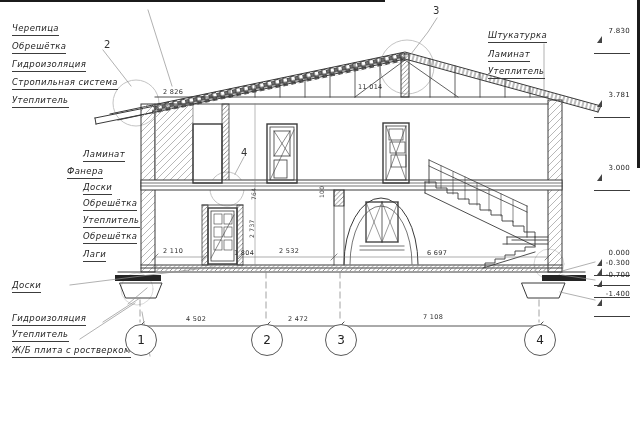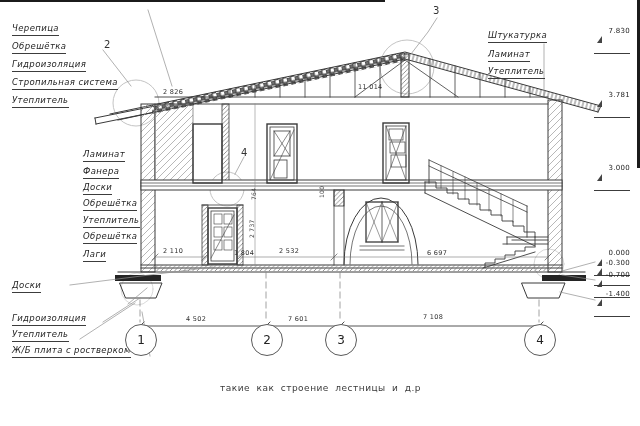--- a/index.html
+++ b/index.html
@@ -178,21 +178,21 @@
     </g>
   </svg>
 
   <span class="abs lbl" style="left:12px;top:24px">Черепица</span>
   <span class="abs lbl" style="left:12px;top:42px">Обрешётка</span>
   <span class="abs lbl" style="left:12px;top:60px">Гидроизоляция</span>
   <span class="abs lbl" style="left:12px;top:78px">Стропильная система</span>
   <span class="abs lbl" style="left:12px;top:96px">Утеплитель</span>
 
   <span class="abs lbl" style="left:83px;top:150px">Ламинат</span>
-  <span class="abs lbl" style="left:83px;top:167px">Фанера</span>
+  <span class="abs lbl" style="left:67px;top:167px">Фанера</span>
   <span class="abs lbl" style="left:83px;top:183px">Доски</span>
   <span class="abs lbl" style="left:83px;top:199px">Обрешётка</span>
   <span class="abs lbl" style="left:83px;top:216px">Утеплитель</span>
   <span class="abs lbl" style="left:83px;top:232px">Обрешётка</span>
   <span class="abs lbl" style="left:83px;top:250px">Лаги</span>
 
   <span class="abs lbl" style="left:12px;top:281px">Доски</span>
   <span class="abs lbl" style="left:12px;top:314px">Гидроизоляция</span>
   <span class="abs lbl" style="left:12px;top:330px">Утеплитель</span>
   <span class="abs lbl" style="left:12px;top:346px">Ж/Б плита с ростверком</span>
@@ -213,34 +213,33 @@
   <span class="abs marker" style="left:433px;top:6px">3</span>
   <span class="abs marker" style="left:241px;top:148px">4</span>
 
   <span class="abs dim" style="left:163px;top:89px">2 826</span>
   <span class="abs dim" style="left:358px;top:84px">11 014</span>
   <span class="abs dim" style="left:163px;top:248px">2 110</span>
   <span class="abs dim" style="left:234px;top:250px">1 804</span>
   <span class="abs dim" style="left:279px;top:248px">2 532</span>
   <span class="abs dim" style="left:427px;top:250px">6 697</span>
   <span class="abs dim" style="left:186px;top:316px">4 502</span>
-  <span class="abs dim" style="left:288px;top:316px">7 601</span>
+  <span class="abs dim" style="left:288px;top:316px">2 472</span>
   <span class="abs dim" style="left:423px;top:314px">7 108</span>
   <span class="abs dimv" style="left:249px;top:238px">2 737</span>
   <span class="abs dimv" style="left:251px;top:200px">764</span>
   <span class="abs dimv" style="left:319px;top:198px">100</span>
 
   <div class="bubble" style="left:125px;top:324px">
     <span>1</span>
     </div>
   <div class="bubble" style="left:251px;top:324px">
     <span>2</span>
     </div>
   <div class="bubble" style="left:325px;top:324px">
     <span>3</span>
     </div>
   <div class="bubble" style="left:524px;top:324px">
     <span>4</span>
     </div>
 
-  <span class="abs note" style="left:220px;top:383px">такие как строение лестницы и д.р</span>
 
 </div>
 
 </body></html>

